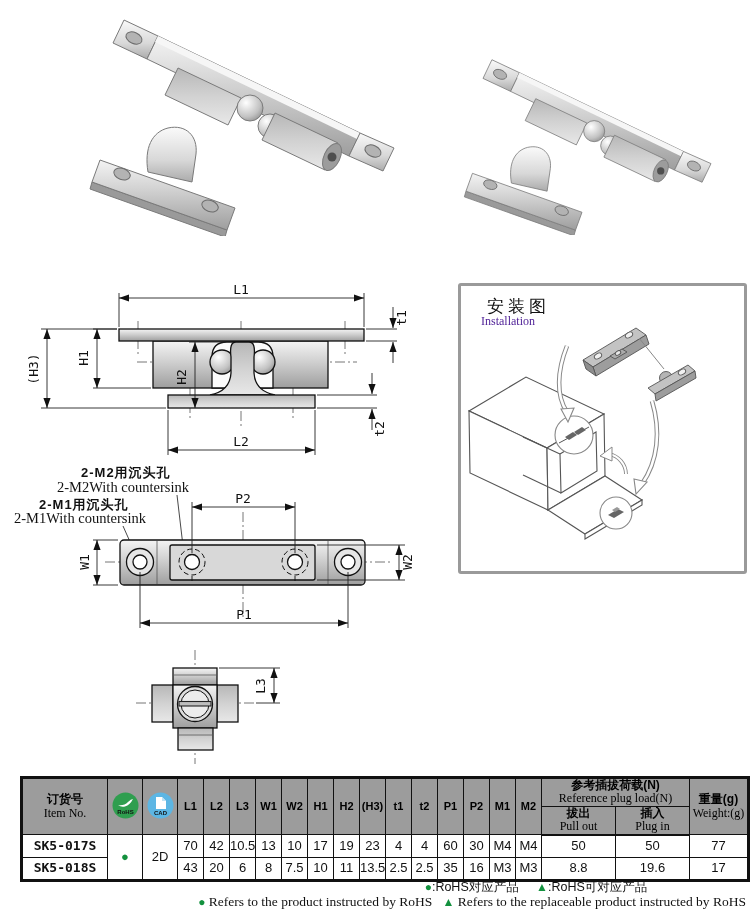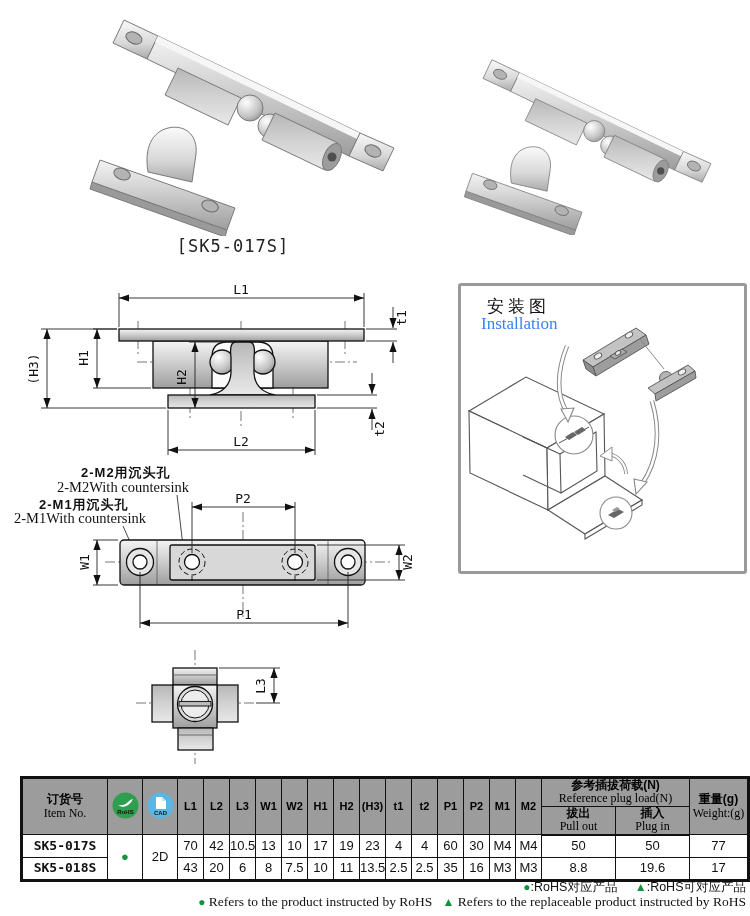--- a/index.html
+++ b/index.html
@@ -11,34 +11,34 @@
            text-align:center;color:#222;}
 
   
   svg text{font-family:"DejaVu Sans Mono",monospace;font-size:13px;fill:#111;}
   svg text.cn{font-family:"Liberation Sans",sans-serif;font-size:13px;font-weight:bold;letter-spacing:1px;}
   svg text.en{font-family:"Liberation Serif",serif;font-size:14.5px;letter-spacing:0;}
 
   
   .inst-box{border:3px solid #9a9a9a;border-radius:3px;background:#fff;}
   .inst-cn{font-size:17px;letter-spacing:4px;color:#111;}
-  .inst-en{font-family:"Liberation Serif",serif;font-size:17px;color:#3b82f6;}
+  .inst-en{font-family:"Liberation Serif",serif;font-size:12px;color:#4c1d95;}
 
   
   table.spec{border-collapse:collapse;table-layout:fixed;border:3px solid #111;}
   table.spec th,table.spec td{border:1.3px solid #111;padding:0;text-align:center;vertical-align:middle;line-height:1.12;}
   table.spec th{background:#9c9c9c;font-weight:bold;font-size:11px;color:#000;}
   table.spec tr.hdr-bottom th{border-bottom:2.6px solid #111;}
   table.spec td{font-size:13px;background:#fff;}
   .hdr-cn{font-size:12px;font-weight:bold;font-family:"Liberation Sans",sans-serif;display:block;}
   .hdr-en{font-size:12px;font-weight:normal;font-family:"Liberation Serif",serif;display:block;}
   td.item-cell{background:#cdc7e2;font-family:"DejaVu Sans Mono",monospace;font-weight:bold;font-size:11.5px;}
   .grn{color:#13913e;}
   .dot-cell{font-size:15px;line-height:1;}
-  .legend1{font-size:12.5px;color:#111;text-align:right;}
+  .legend1{font-size:12.5px;color:#111;text-align:center;}
   .legend2{font-family:"Liberation Serif",serif;font-size:13.5px;color:#111;text-align:right;}
   .legend1 .grn,.legend2 .grn{font-size:12px;}
 </style>
 </head>
 <body>
 
 <div class="page">
 
   <svg width="0" height="0" style="position:absolute">
     <defs>
@@ -83,21 +83,20 @@
         <polygon points="205,105 268,135 255,162 192,132" fill="url(#met3)"></polygon>
         <ellipse cx="262" cy="149" rx="8" ry="14.5" transform="rotate(25 262 149)" fill="#9c9c9c"></ellipse>
         <circle cx="262" cy="149" r="4.5" fill="#4f4f4f" stroke="none"></circle>
       </g>
     </defs>
   </svg>
 
   <svg class="abs" style="left:70px;top:8px" width="330" height="228" viewBox="0 0 330 228">
     <use href="#catch-photo"></use>
   </svg>
-  <div class="abs caption" style="left:148px;top:236px;width:170px">[SK5-017S]</div>
 
   <svg class="abs" style="left:448px;top:50px" width="268" height="185" viewBox="0 0 330 228">
     <use href="#catch-photo"></use>
   </svg>
 
   <svg class="abs" style="left:25px;top:285px" width="420" height="185" viewBox="0 0 420 185">
     <defs>
       <marker id="a1" viewBox="0 0 10 8" markerWidth="11" markerHeight="9" refX="9.5" refY="4" orient="auto-start-reverse" markerUnits="userSpaceOnUse">
         <path d="M0,0.6 L9.5,4 L0,7.4 Z" fill="#111"></path>
       </marker>

